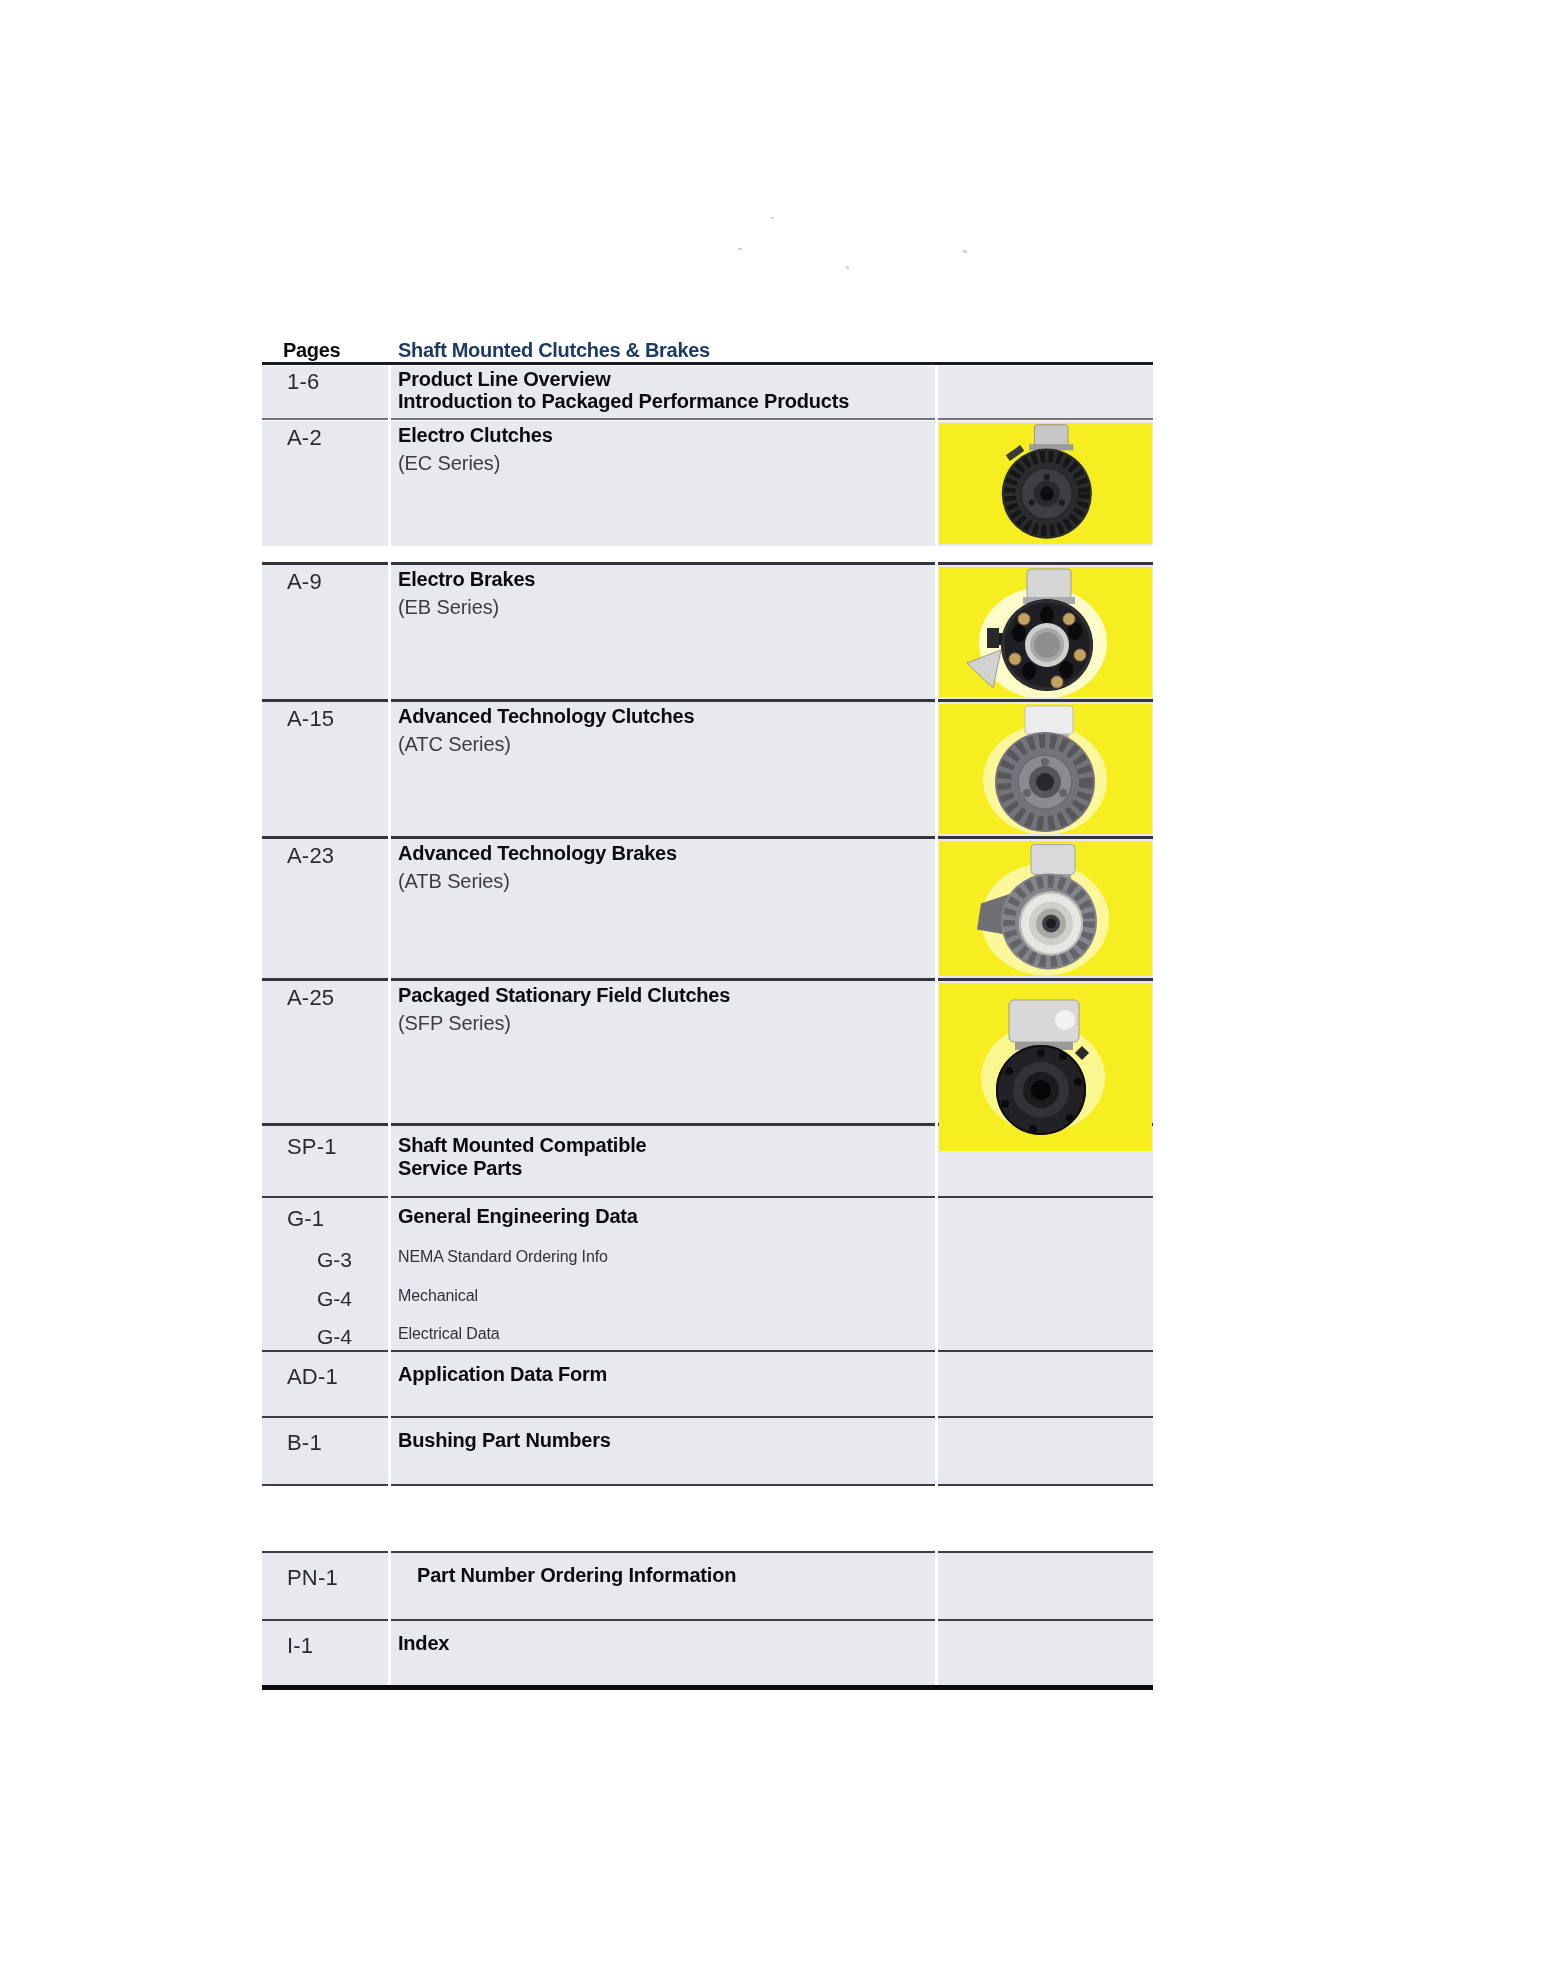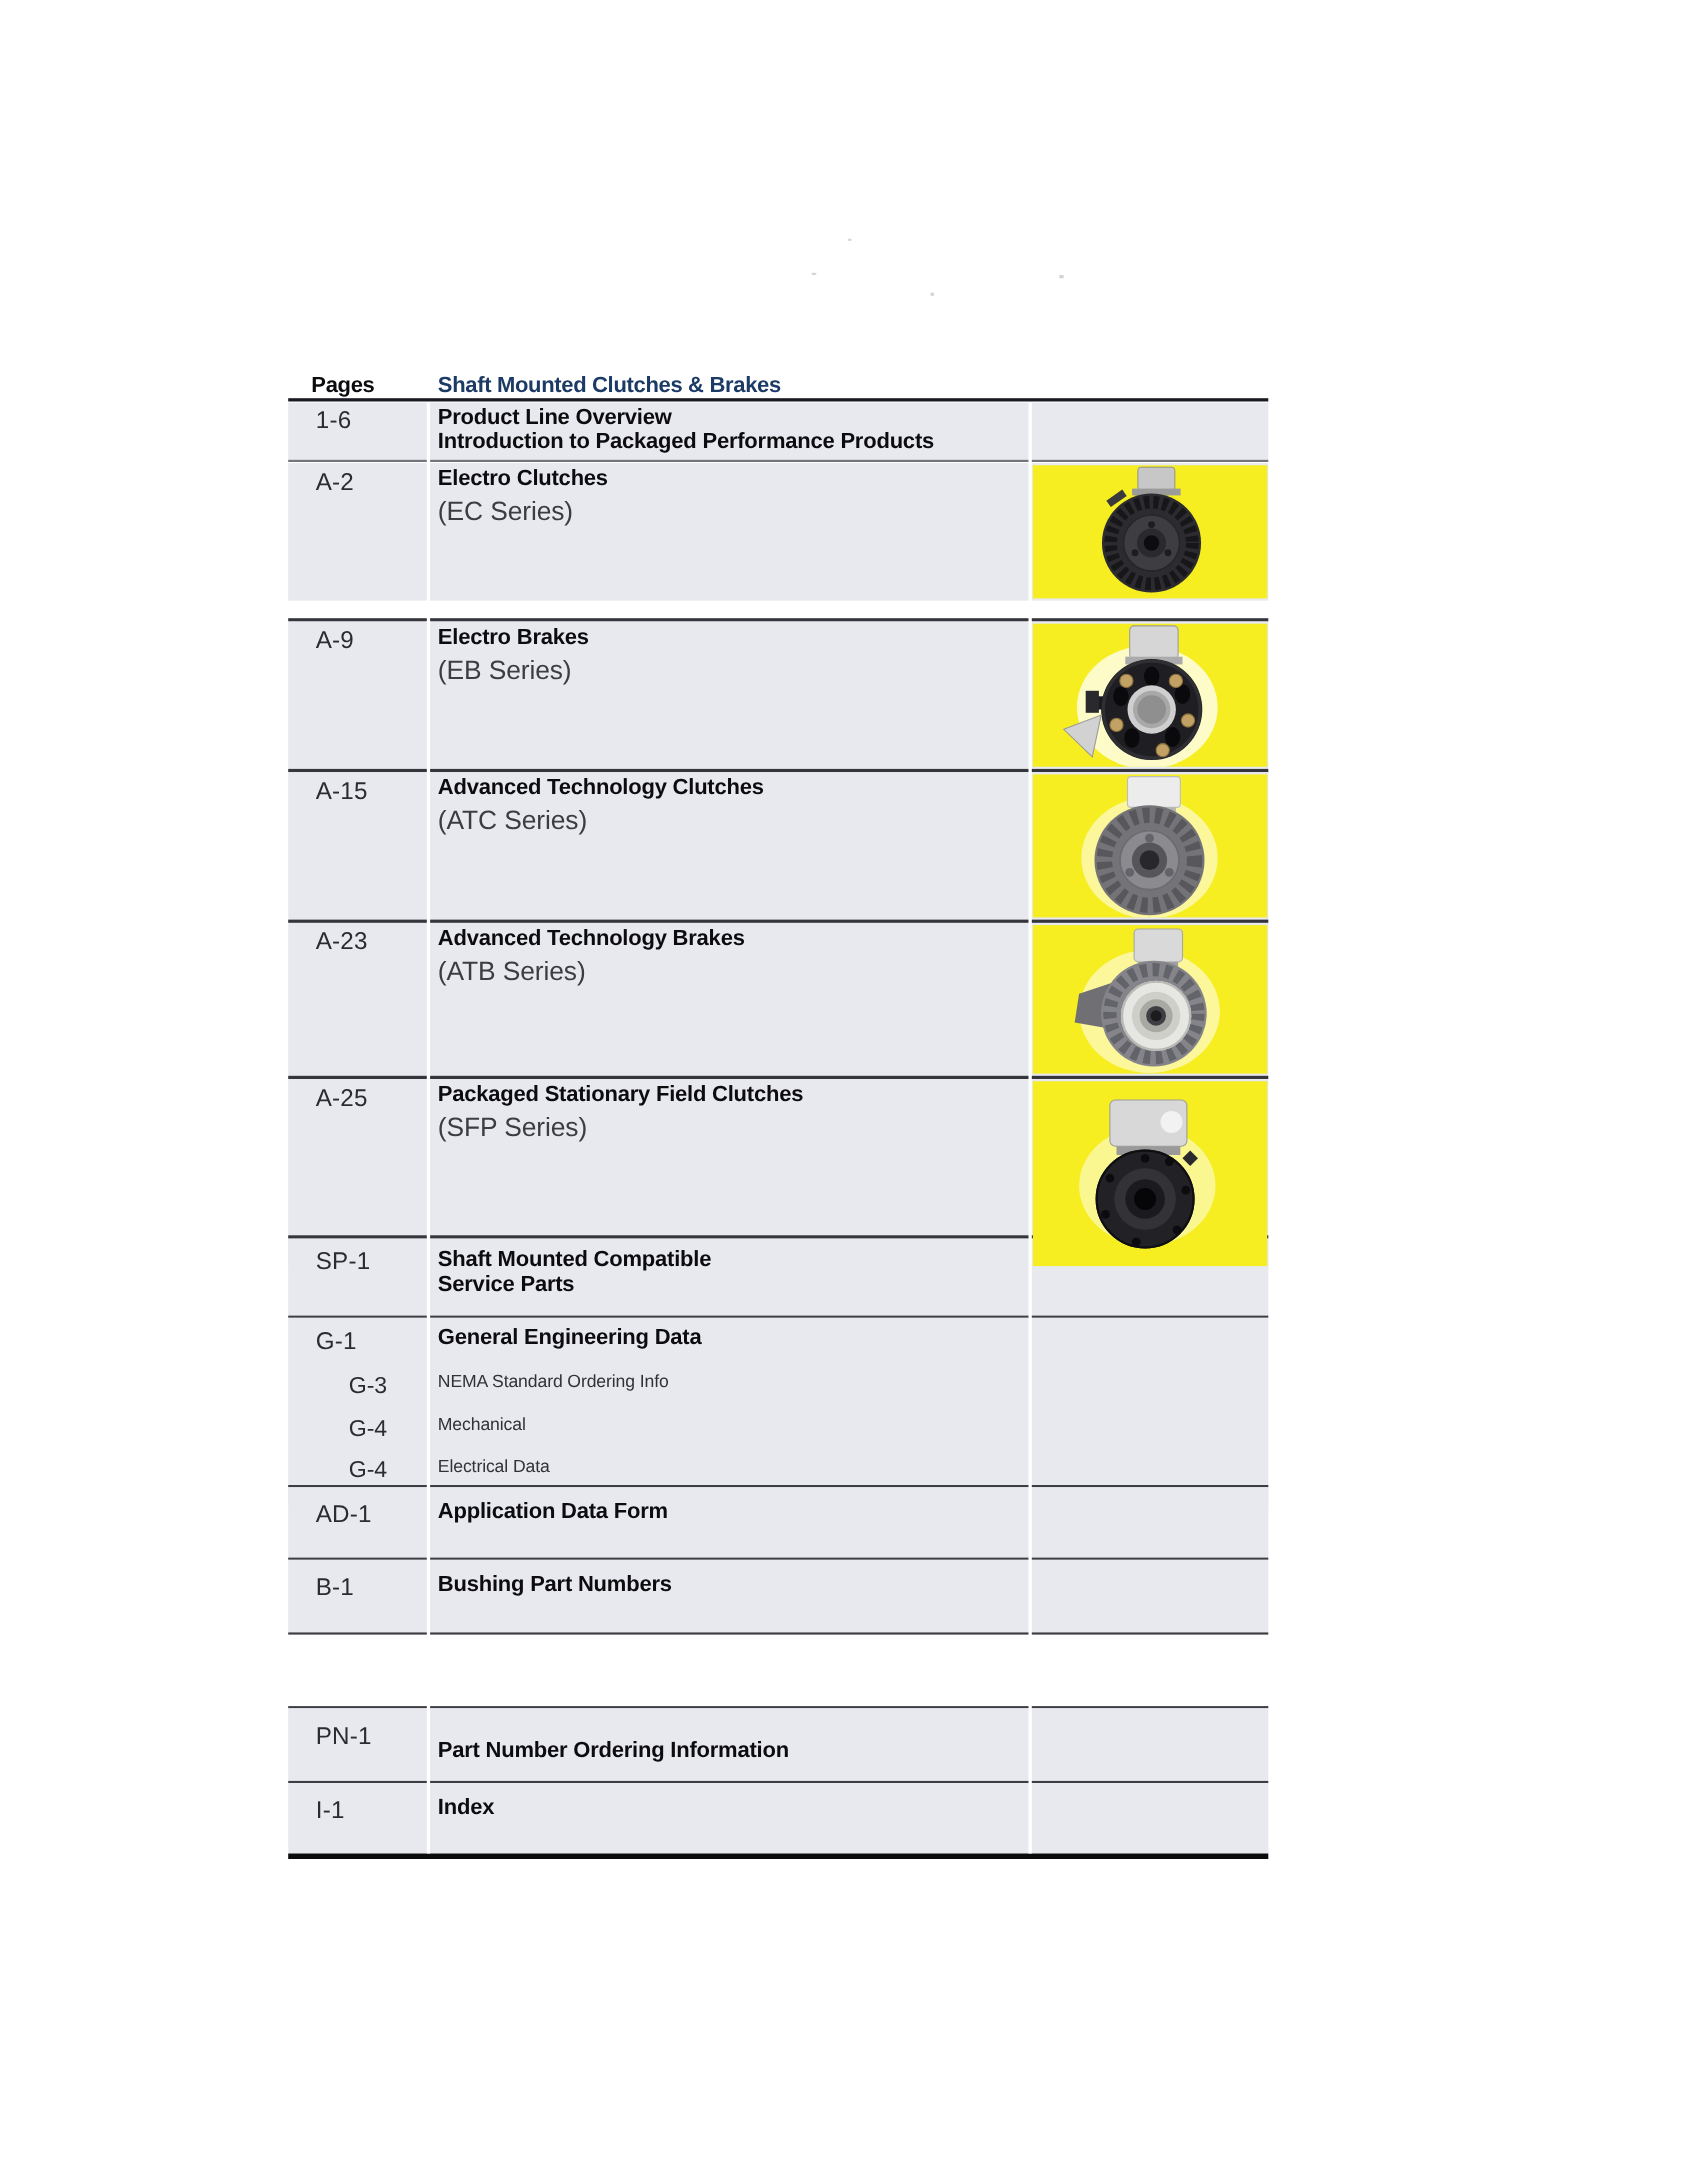--- a/index.html
+++ b/index.html
@@ -16,21 +16,21 @@
   .row{position:absolute;left:262px;width:891px;background:#e8e8ef;}
   .sep{position:absolute;left:262px;width:891px;height:3px;background:#35353c;}
   .sep.light{height:2px;background:#74747c;}
   .sep.thin{height:2px;background:#3d3d44;}
   .botline{left:262px;top:1685px;width:891px;height:5px;background:#0b0b0b;}
   .colgap{position:absolute;top:366px;height:1319px;width:3px;background:#ffffff;z-index:5;}
   .gap1{left:388px;} .gap2{left:935px;}
   
   .pnum{position:absolute;left:25px;font-size:22px;color:#2b2b31;letter-spacing:0.2px;}
   .ptitle{position:absolute;left:136px;font-size:20px;font-weight:bold;color:#0c0c0f;letter-spacing:-0.2px;line-height:21.5px;}
-  .pseries{position:absolute;left:136px;font-size:24px;color:#3c3c42;letter-spacing:-0.1px;}
+  .pseries{position:absolute;left:136px;font-size:20px;color:#3c3c42;letter-spacing:-0.1px;}
   .gsub-num{position:absolute;left:55px;font-size:21px;color:#2b2b31;}
   .gsub-label{position:absolute;left:136px;font-size:16px;color:#313137;letter-spacing:-0.1px;}
   
   .imgcell{position:absolute;left:677px;top:2px;bottom:2px;width:213px;background:#f6ee20;z-index:6;}
   .imgcell svg{width:100%;height:100%;display:block;}
   .speck{position:absolute;background:#aab4ba;opacity:0.55;}
 </style>
 </head>
 <body>
 
@@ -222,21 +222,21 @@
   <div class="row" style="top:1418px;height:66px;">
     <span class="pnum" style="top:12px;">B-1</span>
     <div class="ptitle" style="top:12px;">Bushing Part Numbers</div>
   </div>
   <div class="sep thin" style="top:1484px;"></div>
 
   <div class="sep thin" style="top:1551px;"></div>
 
   <div class="row" style="top:1553px;height:66px;">
     <span class="pnum" style="top:12px;">PN-1</span>
-    <div class="ptitle" style="top:28px;">Part Number Ordering Information</div>
+    <div class="ptitle" style="top:12px;margin-left:19px;">Part Number Ordering Information</div>
   </div>
   <div class="sep thin" style="top:1619px;"></div>
 
   <div class="row" style="top:1621px;height:64px;">
     <span class="pnum" style="top:12px;">I-1</span>
     <div class="ptitle" style="top:12px;">Index</div>
   </div>
   <div class="abs botline"></div>
 
   <div class="colgap gap1"></div>

